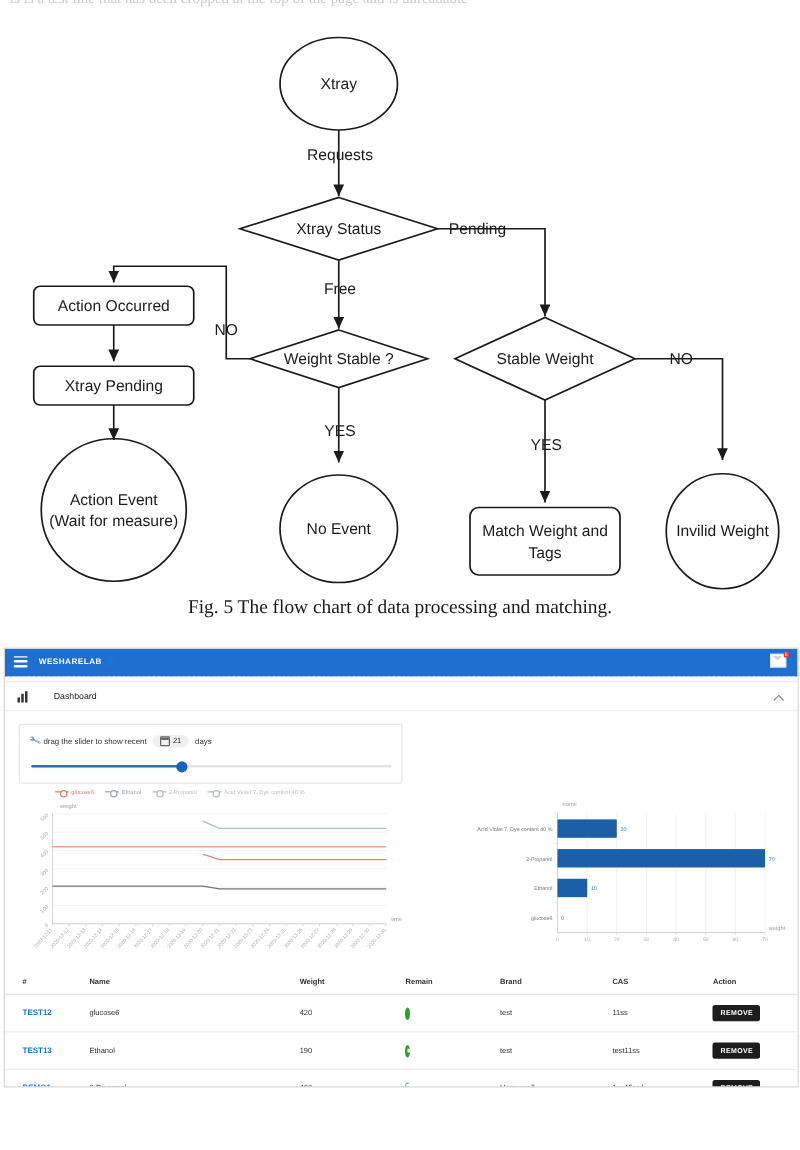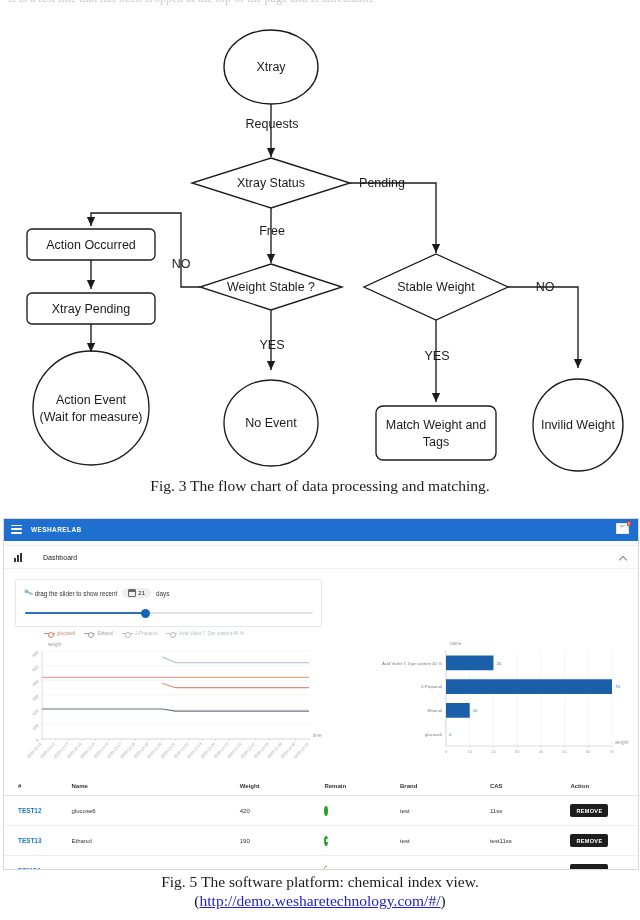--- a/index.html
+++ b/index.html
@@ -181,21 +181,21 @@
         <text x="436" y="281">Stable Weight</text>
         <text x="545" y="281">NO</text>
         <text x="437" y="350">YES</text>
         <text x="436" y="419">Match Weight and</text>
         <text x="436" y="436">Tags</text>
         <text x="578" y="419">Invilid Weight</text>
       </g>
     </svg>
   </div>
 
-  <div class="cap cap4">Fig. 3 The flow chart of data processing and matching.</div>
+  <div class="cap cap4">Fig. 5 The flow chart of data processing and matching.</div>
 
   <div class="app">
 
     <div class="navbar">
       <div class="hamb">
           <i></i>
           <i></i>
           <i></i>
         </div>
       <div class="brand">WESHARELAB</div>
@@ -420,17 +420,13 @@
               <td class="c4"><span class="donut p2"></span></td>
               <td class="c5">Honeywell</td>
               <td class="c6">1ss45erd</td>
               <td class="c7"><span class="btn-remove">REMOVE</span></td>
             </tr>
           </tbody>
       </table>
     </div>
   </div>
 
-  <div class="cap cap5">
-    <div>Fig. 5 The software platform: chemical index view.</div>
-    <div>(<a href="#">http://demo.wesharetechnology.com/#/</a>)</div>
-  </div>
 </div>
 
 </body></html>

